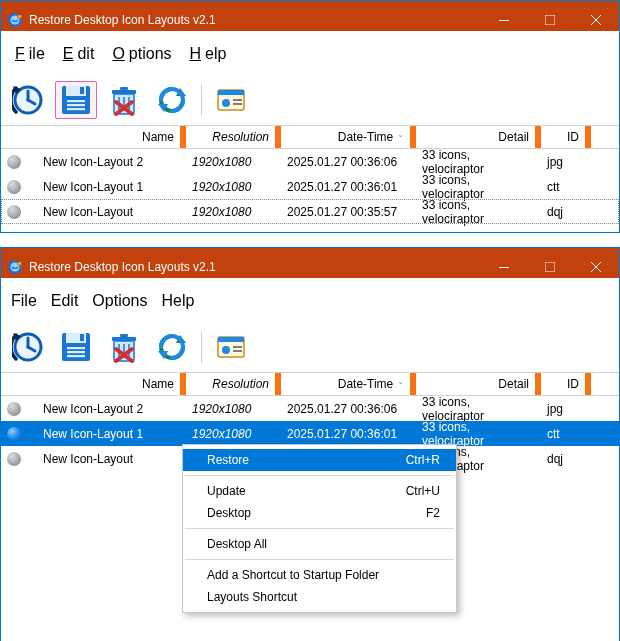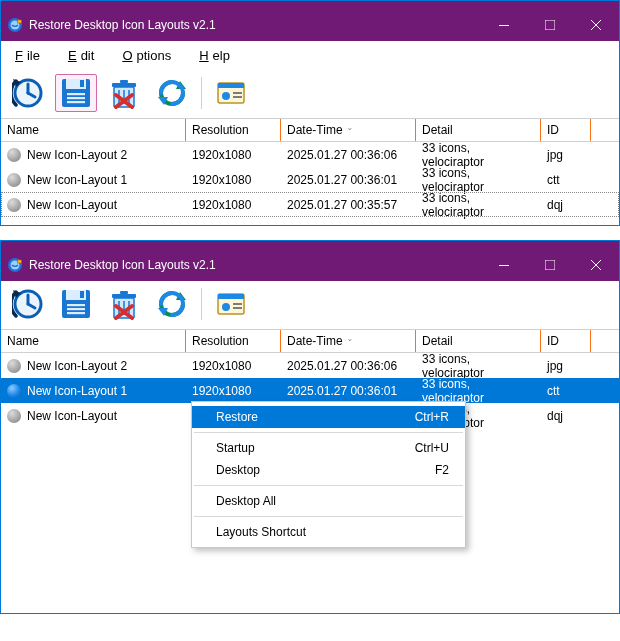--- a/index.html
+++ b/index.html
@@ -11,23 +11,23 @@
     font-size: 12px;
     color: #000;
     width: 620px;
   }
   .window {
     border: 1px solid #0078d7;
     margin: 0;
     background: #fff;
   }
   .titlebar {
-    background: #701a75;
+    background: #c2410c;
     color: #fff;
-    height: 40px;
+    height: 30px;
     display: flex;
     align-items: center;
     padding: 7px 0 0 6px;
   }
   .titlebar-icon {
     width: 16px; height: 16px;
     margin-right: 6px;
     display: inline-flex;
     align-items: center;
     justify-content: center;
@@ -43,24 +43,24 @@
   .win-btn {
     width: 46px;
     height: 100%;
     display: flex;
     align-items: center;
     justify-content: center;
     color: #fff;
   }
   .menubar {
     display: flex;
-    gap: 16px;
-    padding: 5px 6px;
+    gap: 6px;
+    padding: 12px 6px;
     background: #fff;
-    font-size: 13px;
+    font-size: 16px;
   }
   .menubar span {
     padding: 2px 4px;
     cursor: default;
   }
   .menubar .ul { text-decoration: underline; }
   .toolbar {
     display: flex;
     gap: 6px;
     padding: 4px 6px 6px 6px;
@@ -88,61 +88,62 @@
   }
   .grid-header {
     display: flex;
     border-top: 1px solid #d0d0d0;
     border-bottom: 1px solid #d0d0d0;
     background: #fff;
     font-size: 12px;
   }
   .grid-header .col {
     padding: 4px 6px;
-    border-right: 1px solid #f97316;
+    border-right: 6px solid #f97316;
     display: flex;
     align-items: center;
     gap: 4px;
+    justify-content: flex-end;
   }
   .grid-body {
     padding-bottom: 8px;
   }
   .row {
     display: flex;
     align-items: center;
     height: 25px;
     font-size: 12px;
     position: relative;
   }
   .row .cell {
     padding: 0 6px;
     display: flex;
     align-items: center;
-    gap: 6px;
+    gap: 22px;
     height: 100%;
   }
   .row.dotted {
     outline: 1px dotted #888;
     outline-offset: -1px;
   }
   .row.selected {
     background: #0078d7;
     color: #fff;
   }
   .sphere {
     width: 14px; height: 14px;
     border-radius: 50%;
     background: radial-gradient(circle at 35% 30%, #dcdcdc 0%, #a8a8a8 55%, #7a7a7a 100%);
     flex-shrink: 0;
   }
   .sphere.blue {
     background: radial-gradient(circle at 35% 30%, #8ecbff 0%, #1c87e8 55%, #0a5bb0 100%);
   }
   .col-name   { width: 185px; flex-shrink: 0; }
-  .col-res    { width: 95px;  flex-shrink: 0; }
+  .col-res    { width: 95px;  flex-shrink: 0; font-style: italic; }
   .col-dt     { width: 135px; flex-shrink: 0; }
   .col-detail { width: 125px; flex-shrink: 0; }
   .col-id     { width: 50px;  flex-shrink: 0; }
   .sort-caret {
     font-size: 8px;
     color: #888;
     position: relative;
     top: -3px;
   }
   .context-menu {
@@ -395,20 +396,26 @@
           </svg>
         </div>
       <div class="win-btn">
           <svg width="10" height="10">
             <use href="#close-icon"></use>
           </svg>
         </div>
     </div>
   </div>
 
+  <div class="menubar">
+    <span>File</span>
+    <span>Edit</span>
+    <span>Options</span>
+    <span>Help</span>
+  </div>
 
   <div class="toolbar">
     <div class="tool-btn">
         <svg width="32" height="32">
           <use href="#clock-icon"></use>
         </svg>
       </div>
     <div class="tool-btn">
         <svg width="32" height="32">
           <use href="#save-icon"></use>
@@ -500,39 +507,43 @@
           <span>2025.01.27 00:35:57</span>
         </div>
       <div class="cell col-detail">
           <span>33 icons, velociraptor</span>
         </div>
       <div class="cell col-id">
           <span>dqj</span>
         </div>
     </div>
 
-    <div class="context-menu" style="left:190px; top:48px;">
+    <div class="context-menu" style="left:181px; top:48px;">
       <div class="ctx-item highlight">
         <span>Restore</span>
         <span>Ctrl+R</span>
       </div>
       <div class="ctx-sep"></div>
       <div class="ctx-item">
-        <span>Startup</span>
+        <span>Update</span>
         <span>Ctrl+U</span>
       </div>
       <div class="ctx-item">
         <span>Desktop</span>
         <span>F2</span>
       </div>
       <div class="ctx-sep"></div>
       <div class="ctx-item">
         <span>Desktop All</span>
         <span></span>
       </div>
       <div class="ctx-sep"></div>
       <div class="ctx-item">
+        <span>Add a Shortcut to Startup Folder</span>
+        <span></span>
+      </div>
+      <div class="ctx-item">
         <span>Layouts Shortcut</span>
         <span></span>
       </div>
     </div>
   </div>
 </div>
 
 </body></html>

